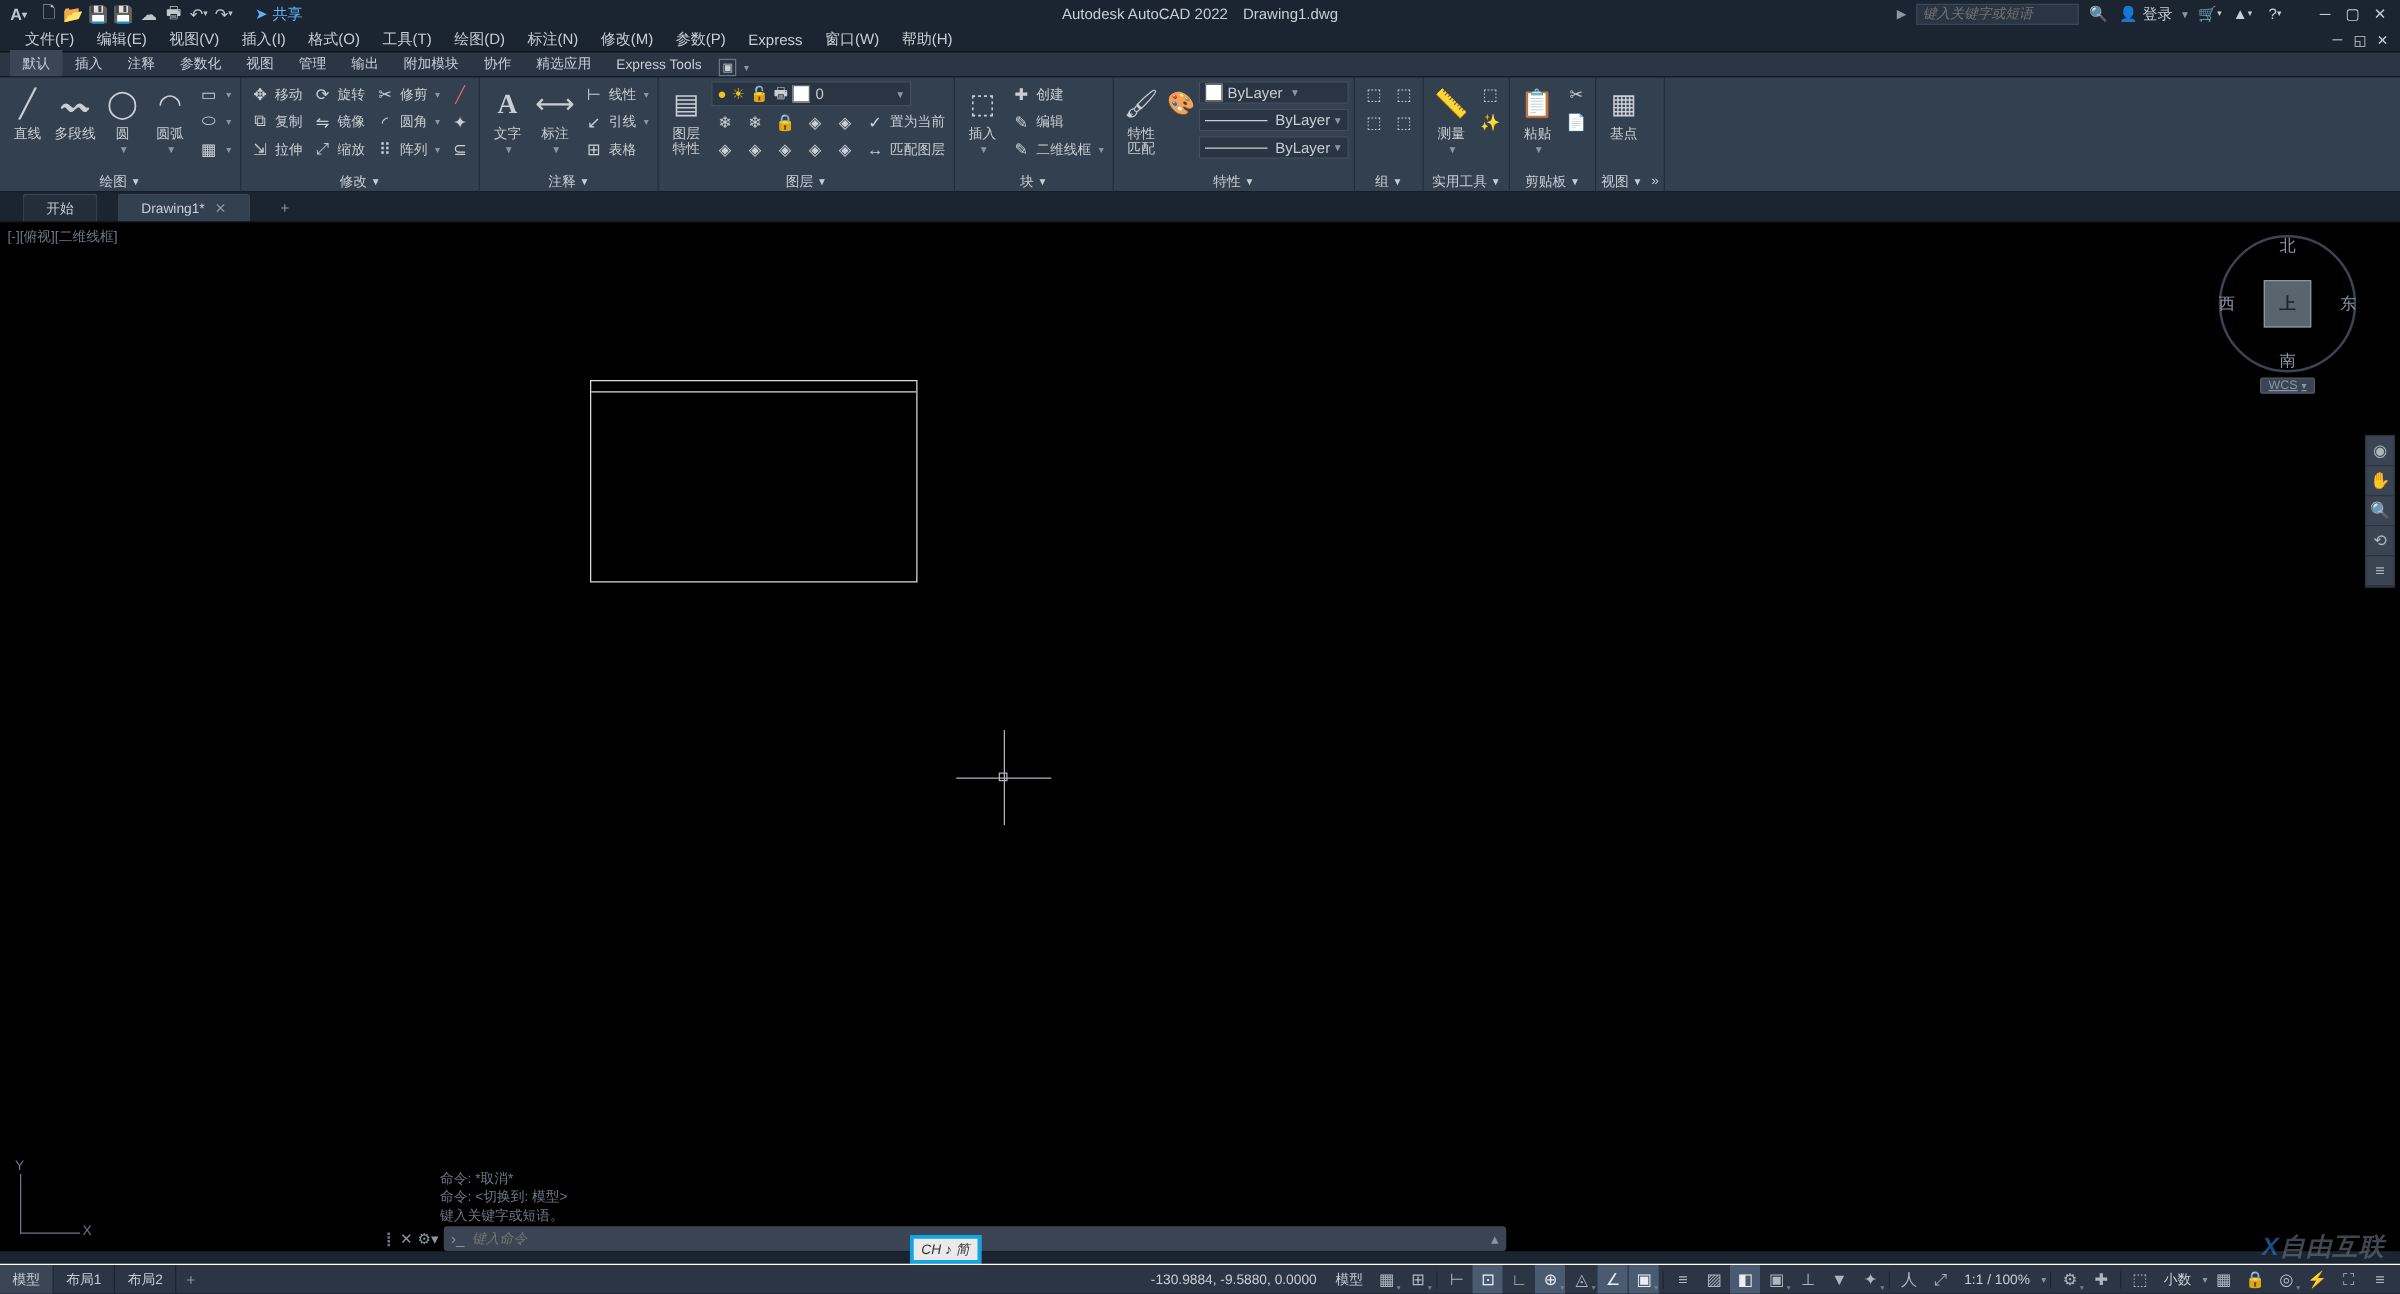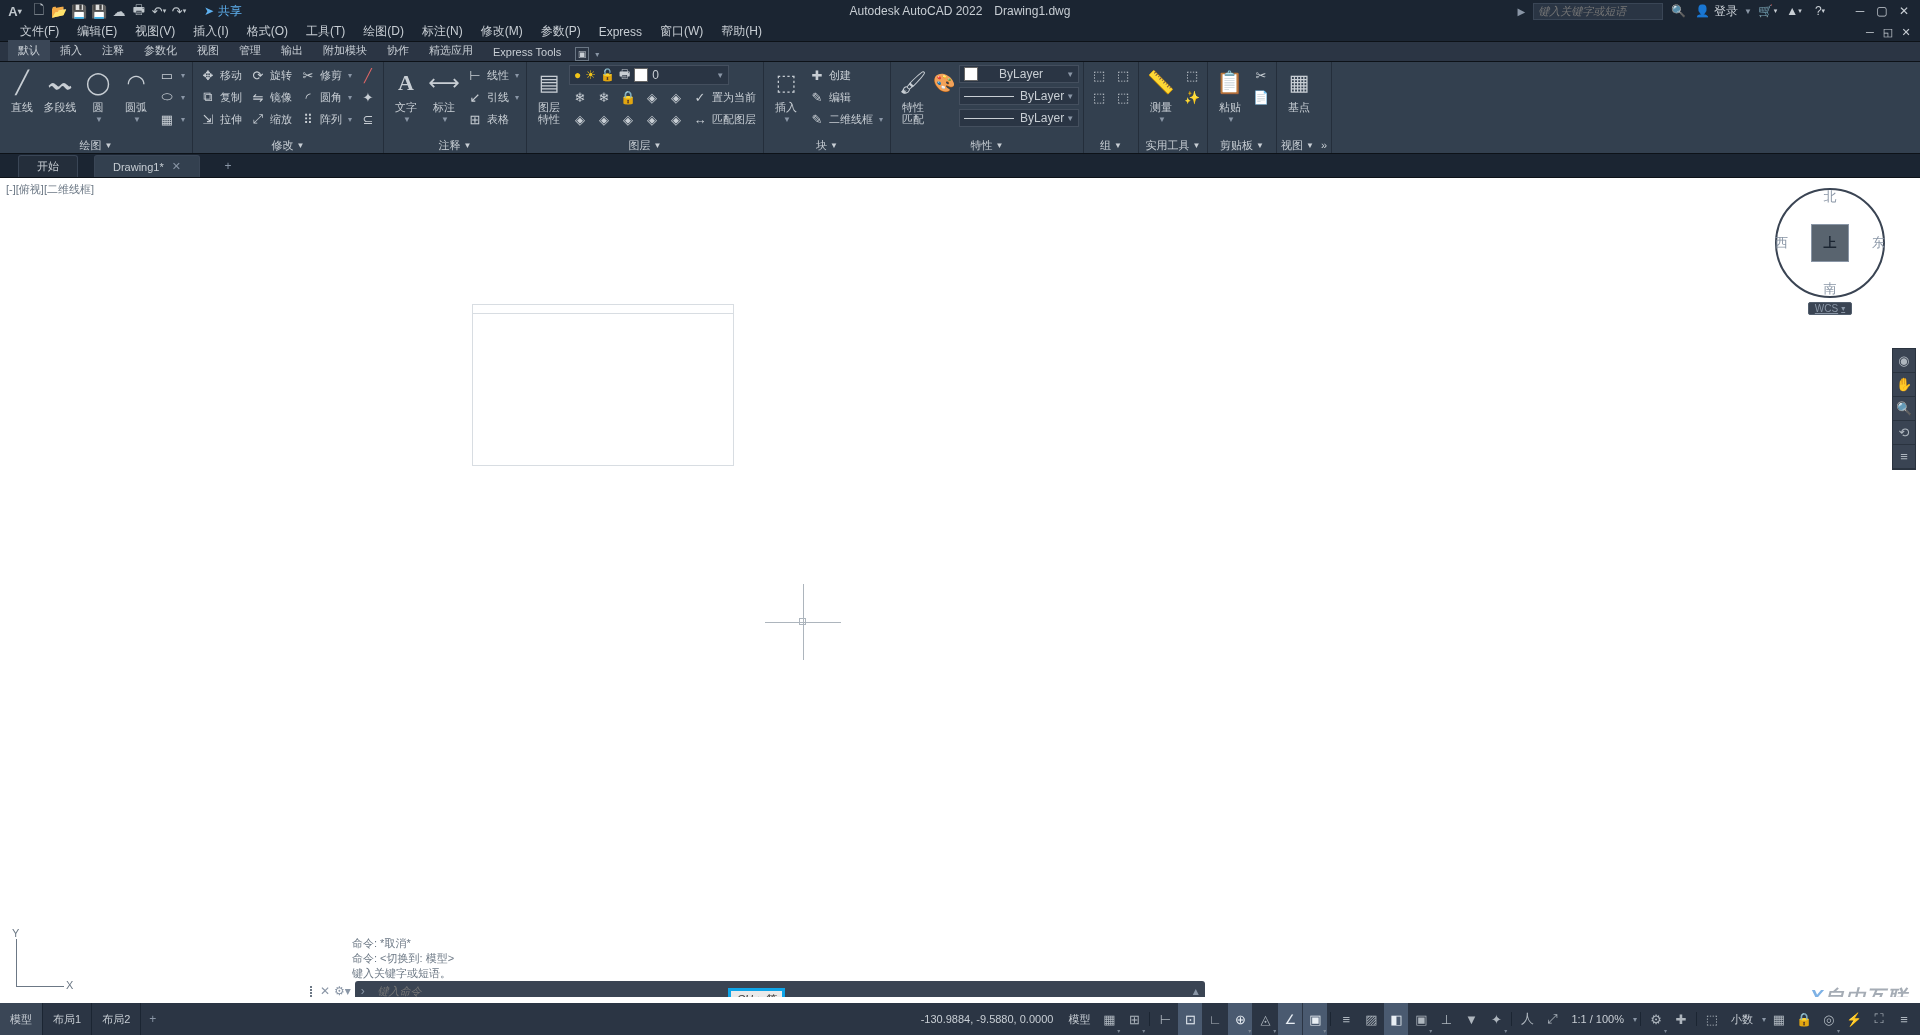--- a/index.html
+++ b/index.html
@@ -42,37 +42,37 @@
 .panel-title { height:16px; text-align:center; font-size:11px; color:#c8ced4; display:flex; align-items:center; justify-content:center; gap:3px; cursor:pointer;}
 .panel-title .dd { font-size:8px; }
 .bigbtn { width:36px; display:flex; flex-direction:column; align-items:center; gap:2px; cursor:pointer; padding-top:2px;}
 .bigbtn .bi { width:32px; height:32px; display:flex; align-items:center; justify-content:center; font-size:22px; }
 .bigbtn .bl { font-size:11px; color:#c8ced4; text-align:center; line-height:12px;}
 .col { display:flex; flex-direction:column; gap:2px; }
 .smbtn { height:20px; display:flex; align-items:center; gap:4px; padding:0 3px; cursor:pointer; font-size:11px;}
 .smbtn .si { width:16px; height:16px; display:flex; align-items:center; justify-content:center; font-size:13px;}
 .dd-arrow { font-size:8px; margin-left:2px; color:#8a96a6;}
 .layer-combo { width:160px; height:20px; background:#2a3544; border:1px solid #444f5e; display:flex; align-items:center; padding:0 4px; gap:4px; cursor:pointer;}
-.bylayer-combo { width:120px; height:18px; background:#2a3544; border:1px solid #444f5e; display:flex; align-items:center; padding:0 4px; justify-content:space-between; cursor:pointer; margin-bottom:2px;}
+.bylayer-combo { width:120px; height:18px; background:#2a3544; border:1px solid #444f5e; display:flex; align-items:center; padding:0 4px; justify-content:flex-start; cursor:pointer; margin-bottom:2px;}
 .bylayer-line { flex:1; height:1px; background:#c8ced4; margin-right:6px;}
 .swatch { width:14px; height:14px; border:1px solid #666;}
 .swatch.white { background:#fff;}
 .bulb { color:#f0c419;}
 .sun { color:#f0c419;}
 .lock-open { color:#88c0e6;}
 
 
 .dwg-tabs { height:24px; background:#1b2532; display:flex; align-items:flex-end; padding-left:18px; border-bottom:1px solid #0d1218;}
 .dwg-tab { height:22px; padding:0 18px; display:flex; align-items:center; gap:8px; background:#242e3b; border:1px solid #3a4656; border-bottom:none; border-radius:3px 3px 0 0; margin-right:16px; cursor:pointer; font-size:11px;}
 .dwg-tab.active { background:#33404f; }
 .dwg-tab .close { font-size:11px; color:#8a96a6; cursor:pointer;}
 .dwg-tab-add { width:24px; height:22px; display:flex; align-items:center; justify-content:center; cursor:pointer; color:#8a96a6;}
 
 
-.drawing-area { position:absolute; top:178px; left:0; right:0; bottom:34px; background:#ffffff; overflow:hidden;}
+.drawing-area { position:absolute; top:178px; left:0; right:0; bottom:34px; background:#000000; overflow:hidden;}
 .viewport-label { position:absolute; top:4px; left:6px; color:#6c7885; font-size:11px; }
 .rect-drawn { position:absolute; border:1px solid #d8dde2; }
 .rect-inner-line { position:absolute; left:0; right:0; height:1px; background:#d8dde2;}
 .crosshair { position:absolute; pointer-events:none; }
 .crosshair .h { position:absolute; height:1px; background:#adb5bd; width:76px; top:0; left:-38px;}
 .crosshair .v { position:absolute; width:1px; background:#adb5bd; height:76px; top:-38px; left:0;}
 .crosshair .box { position:absolute; width:7px; height:7px; border:1px solid #adb5bd; top:-4px; left:-4px;}
 .ucs { position:absolute; bottom:14px; left:16px; color:#6c7885; font-size:11px;}
 .ucs .yaxis { position:absolute; width:1px; height:48px; background:#6c7885; bottom:0; left:0;}
 .ucs .xaxis { position:absolute; height:1px; width:48px; background:#6c7885; bottom:0; left:0;}
@@ -93,21 +93,21 @@
 .cmd-opts { display:flex; gap:4px; color:#8a96a6; font-size:12px;}
 .cmd-opts span { cursor:pointer;}
 .cmd-input-wrap { flex:1; height:20px; background:#3a4453; border-radius:3px; display:flex; align-items:center; padding:0 6px; gap:6px; max-width:850px;}
 .cmd-input-wrap input { flex:1; background:transparent; border:none; color:#c8ced4; font-size:11px; outline:none; font-style:italic;}
 .cmd-caret { color:#8a96a6; font-size:12px;}
 
 
 .ime-badge { position:absolute; bottom:24px; left:728px; background:#eaeaea; color:#333; border:3px solid #0ea5e9; padding:1px 6px; font-size:11px; display:flex; align-items:center; gap:3px;font-style:italic;}
 
 
-.statusbar { position:absolute; bottom:0; left:0; right:0; height:38px; background:#2b3544; display:flex; align-items:center; border-top:6px solid #ffffff;}
+.statusbar { position:absolute; bottom:0; left:0; right:0; height:24px; background:#2b3544; display:flex; align-items:center; border-top:1px solid #ffffff;}
 .layout-tabs { display:flex; align-items:center; height:100%;}
 .ltab { height:100%; padding:0 10px; display:flex; align-items:center; border-right:1px solid #1b2532; cursor:pointer; font-size:11px;}
 .ltab.active { background:#3a4656;}
 .ltab-add { padding:0 8px; color:#8a96a6; cursor:pointer;}
 .status-right { margin-left:auto; display:flex; align-items:center; height:100%; gap:1px; padding-right:4px;}
 .coord { padding:0 8px; color:#c8ced4; font-size:11px;}
 .sbtn { width:24px; height:100%; display:flex; align-items:center; justify-content:center; cursor:pointer; color:#aeb6be; font-size:13px; position:relative;}
 .sbtn.on { background:#4a5a70; color:#e8eef4;}
 .sbtn .dd-sm { position:absolute; bottom:1px; right:1px; font-size:6px; color:#7a8593;}
 .stext { padding:0 6px; font-size:11px; cursor:pointer;}

